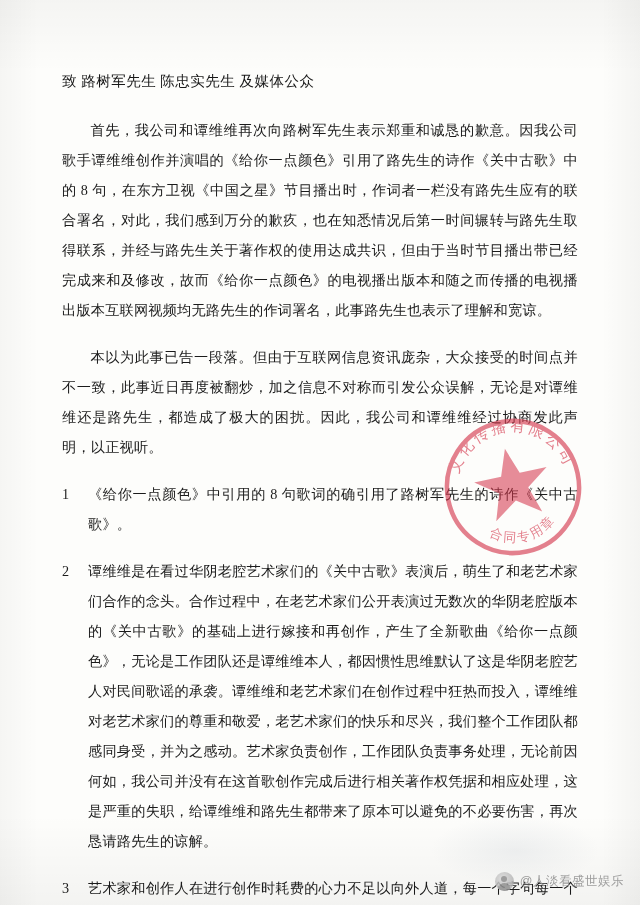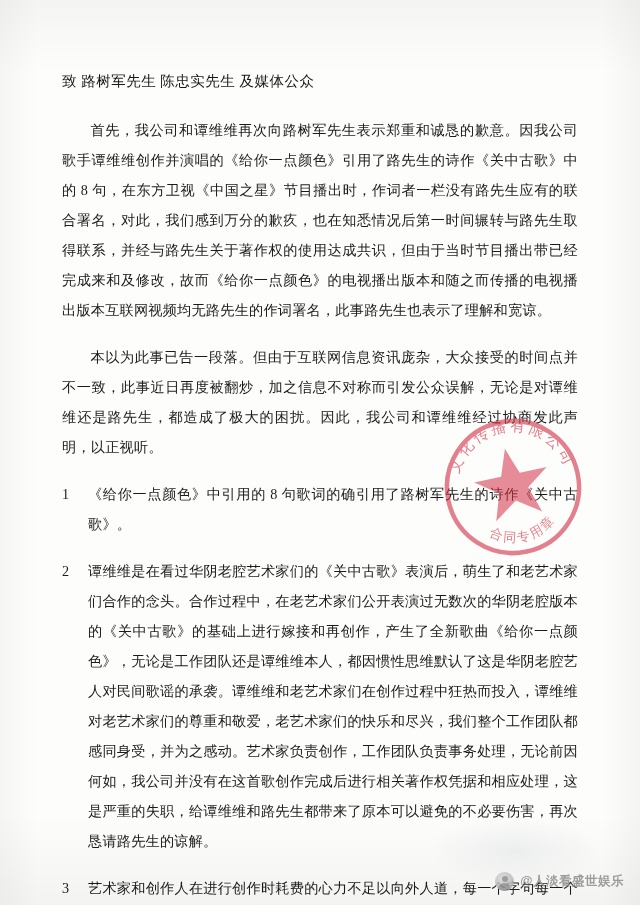--- a/index.html
+++ b/index.html
@@ -132,21 +132,20 @@
     height: 6px;
     border-radius: 50%;
     background: #8f8f8f;
   }
   .watermark .wm-text {
     font-family: "Liberation Sans", sans-serif;
     font-size: 12.5px;
     color: #8d8d8d;
     letter-spacing: 0.5px;
     white-space: nowrap;
-    font-weight: bold;
   }
   
   .bg-blob {
     position: absolute;
     left: 430px;
     bottom: 20px;
     width: 170px;
     height: 70px;
     background: radial-gradient(ellipse at center, rgba(160,170,185,0.14) 0%, rgba(160,170,185,0) 70%);
     z-index: 2;

